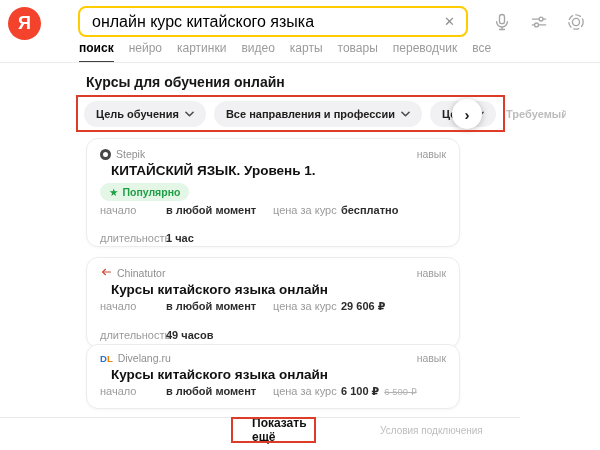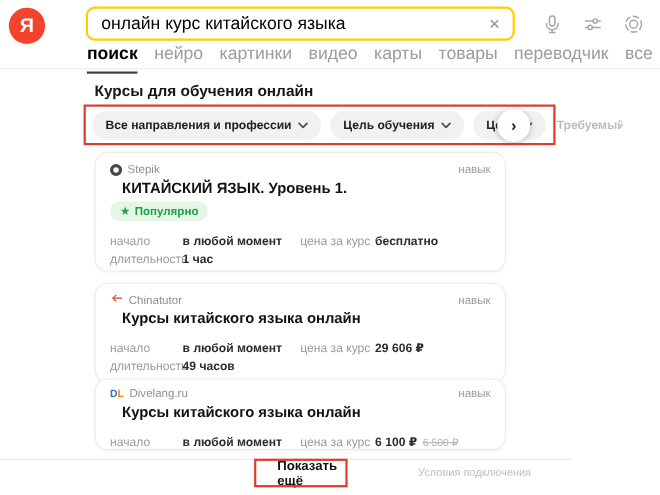--- a/index.html
+++ b/index.html
@@ -26,21 +26,21 @@
   .search-input {
     flex:1; border:none; outline:none; background:transparent;
     font-family:inherit; font-size:16px; color:#000; padding:0 4px 0 12px;
   }
   .clear-btn { color:#8f8f8f; font-size:13px; padding:0 11px; cursor:pointer; }
   .header-icons { position:absolute; left:492px; top:12px; display:flex; gap:17px; }
   .hicon { width:20px; height:20px; cursor:pointer; }
   .hicon svg { width:20px; height:20px; stroke:#a6a6a6; fill:none; stroke-width:1.6; stroke-linecap:round; stroke-linejoin:round; }
 
   
-  .tabs { position:absolute; left:79px; top:41px; display:flex; gap:15px; font-size:16px; }
+  .tabs { position:absolute; left:79px; top:41px; display:flex; gap:15px; font-size:12px; }
   .tab { color:#9b9b9b; padding-bottom:6px; cursor:pointer; }
   .tab.active { color:#000; font-weight:bold; border-bottom:2px solid #404040; }
   .tabs-sep { position:absolute; left:0; top:62px; width:600px; height:1px; background:#ececec; }
 
   
   .section-title { position:absolute; left:86px; top:74px; font-size:14px; font-weight:bold; color:#161616; }
 
   
   .chips { position:absolute; left:84px; top:101px; display:flex; gap:8px; align-items:center; }
   .chip {
@@ -82,21 +82,21 @@
   .fav-dl { font-size:9.5px; font-weight:bold; letter-spacing:0; }
   .fav-dl .d { color:#2b6fd4; } .fav-dl .l { color:#f08300; }
   .card-title { font-size:13.5px; font-weight:bold; color:#111; margin-top:2px; cursor:pointer;margin-left:11px; }
   .badge {
     display:inline-flex; align-items:center; gap:4px; margin-top:5px;
     background:#e4f7e7; color:#1f9e45; font-size:10.5px; font-weight:600;
     border-radius:10px; padding:3px 9px;
   }
   .info {
     display:grid; grid-template-columns:66px 107px 68px 1fr;
-    font-size:11px; row-gap:4px; margin-top:13px; align-items:baseline;
+    font-size:11px; row-gap:16px; margin-top:3px; align-items:baseline;
   }
   .info .lbl { color:#9a9a9a; }
   .info .val { color:#2c2c2c; font-weight:600; }
   .old-price { color:#b3b3b3; text-decoration:line-through; font-size:9.5px; font-weight:normal; margin-left:5px; }
   .card-div { border-top:1px solid #f0f0f0; margin:8px -13px 0; }
   .card-foot { display:flex; align-items:center; gap:6px; padding-top:7px; font-size:11px; }
 
   
   .bottom-sep { position:absolute; left:0; top:417px; width:520px; height:1px; background:#e9e9e9; }
   .show-more {
@@ -152,27 +152,27 @@
     <span class="tab">товары</span>
     <span class="tab">переводчик</span>
     <span class="tab">все</span>
   </div>
   <div class="tabs-sep"></div>
 
   <div class="section-title">Курсы для обучения онлайн</div>
 
   <div class="chips">
     <span class="chip">
-      <span>Все направления и профессии</span>
+      <span>Цель обучения</span>
       <svg viewBox="0 0 10 6">
           <polyline points="1,1 5,5 9,1"></polyline>
         </svg>
     </span>
     <span class="chip">
-      <span>Цель обучения</span>
+      <span>Все направления и профессии</span>
       <svg viewBox="0 0 10 6">
           <polyline points="1,1 5,5 9,1"></polyline>
         </svg>
     </span>
     <span class="chip">
       <span>Цена</span>
       <svg viewBox="0 0 10 6">
           <polyline points="1,1 5,5 9,1"></polyline>
         </svg>
     </span>

